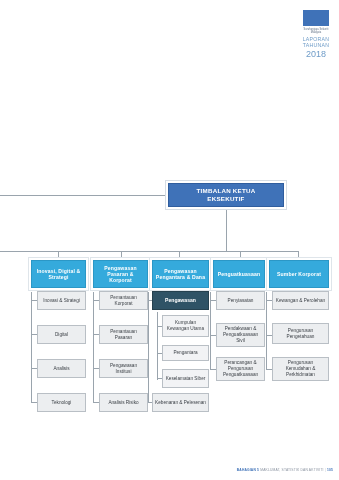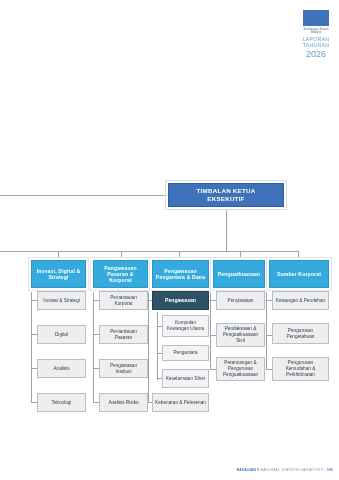--- a/index.html
+++ b/index.html
@@ -145,21 +145,21 @@
 </head>
 <body>
 
 <div id="page">
 
   <div id="header-logo">
     <div id="logo-mark"></div>
     <div class="logo-org">Suruhanjaya Sekuriti Malaysia</div>
     <div class="report-line">LAPORAN</div>
     <div class="report-line">TAHUNAN</div>
-    <div class="report-year">2026</div>
+    <div class="report-year">2018</div>
   </div>
 
   <div class="line hline" style="left:0px; top:195px; width:168px;"></div>
 
   <div class="line vline" style="left:226px; top:207px; height:44px;"></div>
 
   <div class="line hline" style="left:0px; top:251px; width:298px;"></div>
 
   <div class="line vline" style="left:58px; top:251px; height:9px;"></div>
   <div class="line vline" style="left:121px; top:251px; height:9px;"></div>

